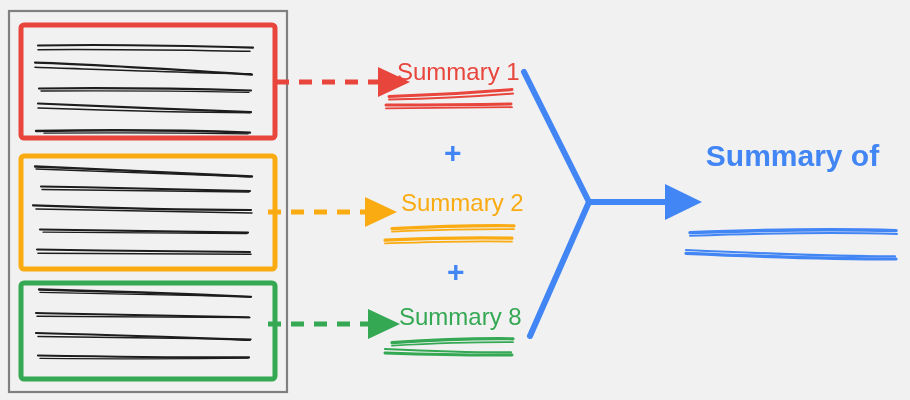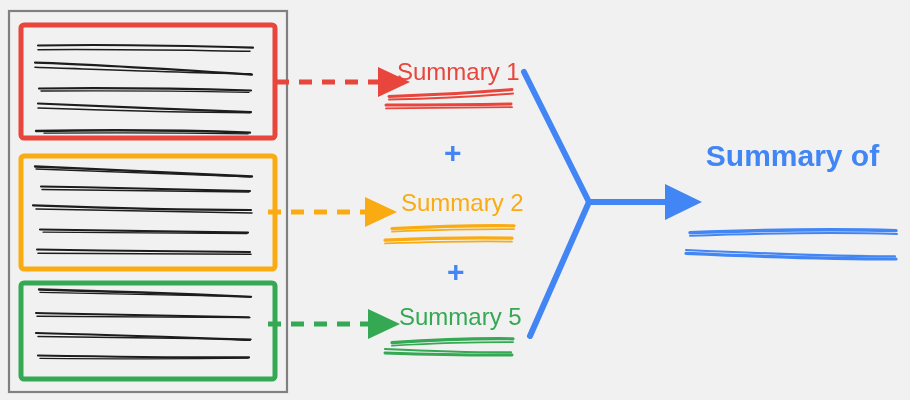--- a/index.html
+++ b/index.html
@@ -152,21 +152,21 @@
       <path d="M690,235.8 C765,233.2 845,232.4 897,234.0" stroke-width="2.0"></path>
       <path d="M686,250.0 C760,253.4 840,256.4 895,256.4" stroke-width="2.2"></path>
       <path d="M686,253.4 C760,256.6 840,259.0 896,259.0" stroke-width="3.2"></path>
     </g>
   </svg>
 
   <div class="lbl sum-label" style="left:397px; top:58px; color:#E8453C;">Summary 1</div>
 
   <div class="lbl sum-label" style="left:401px; top:189px; color:#F9AB11;">Summary 2</div>
 
-  <div class="lbl sum-label" style="left:399px; top:303px; color:#34A853;">Summary 5</div>
+  <div class="lbl sum-label" style="left:399px; top:303px; color:#34A853;">Summary 8</div>
 
   <div class="plus" style="left:444px; top:138px;">+</div>
 
   <div class="plus" style="left:447px; top:257px;">+</div>
 
   <div class="lbl final-label" style="left:690px; top:138px; width:205px; color:#4285F4;">
     <div>Summary of</div>
   </div>
 
 </div>

